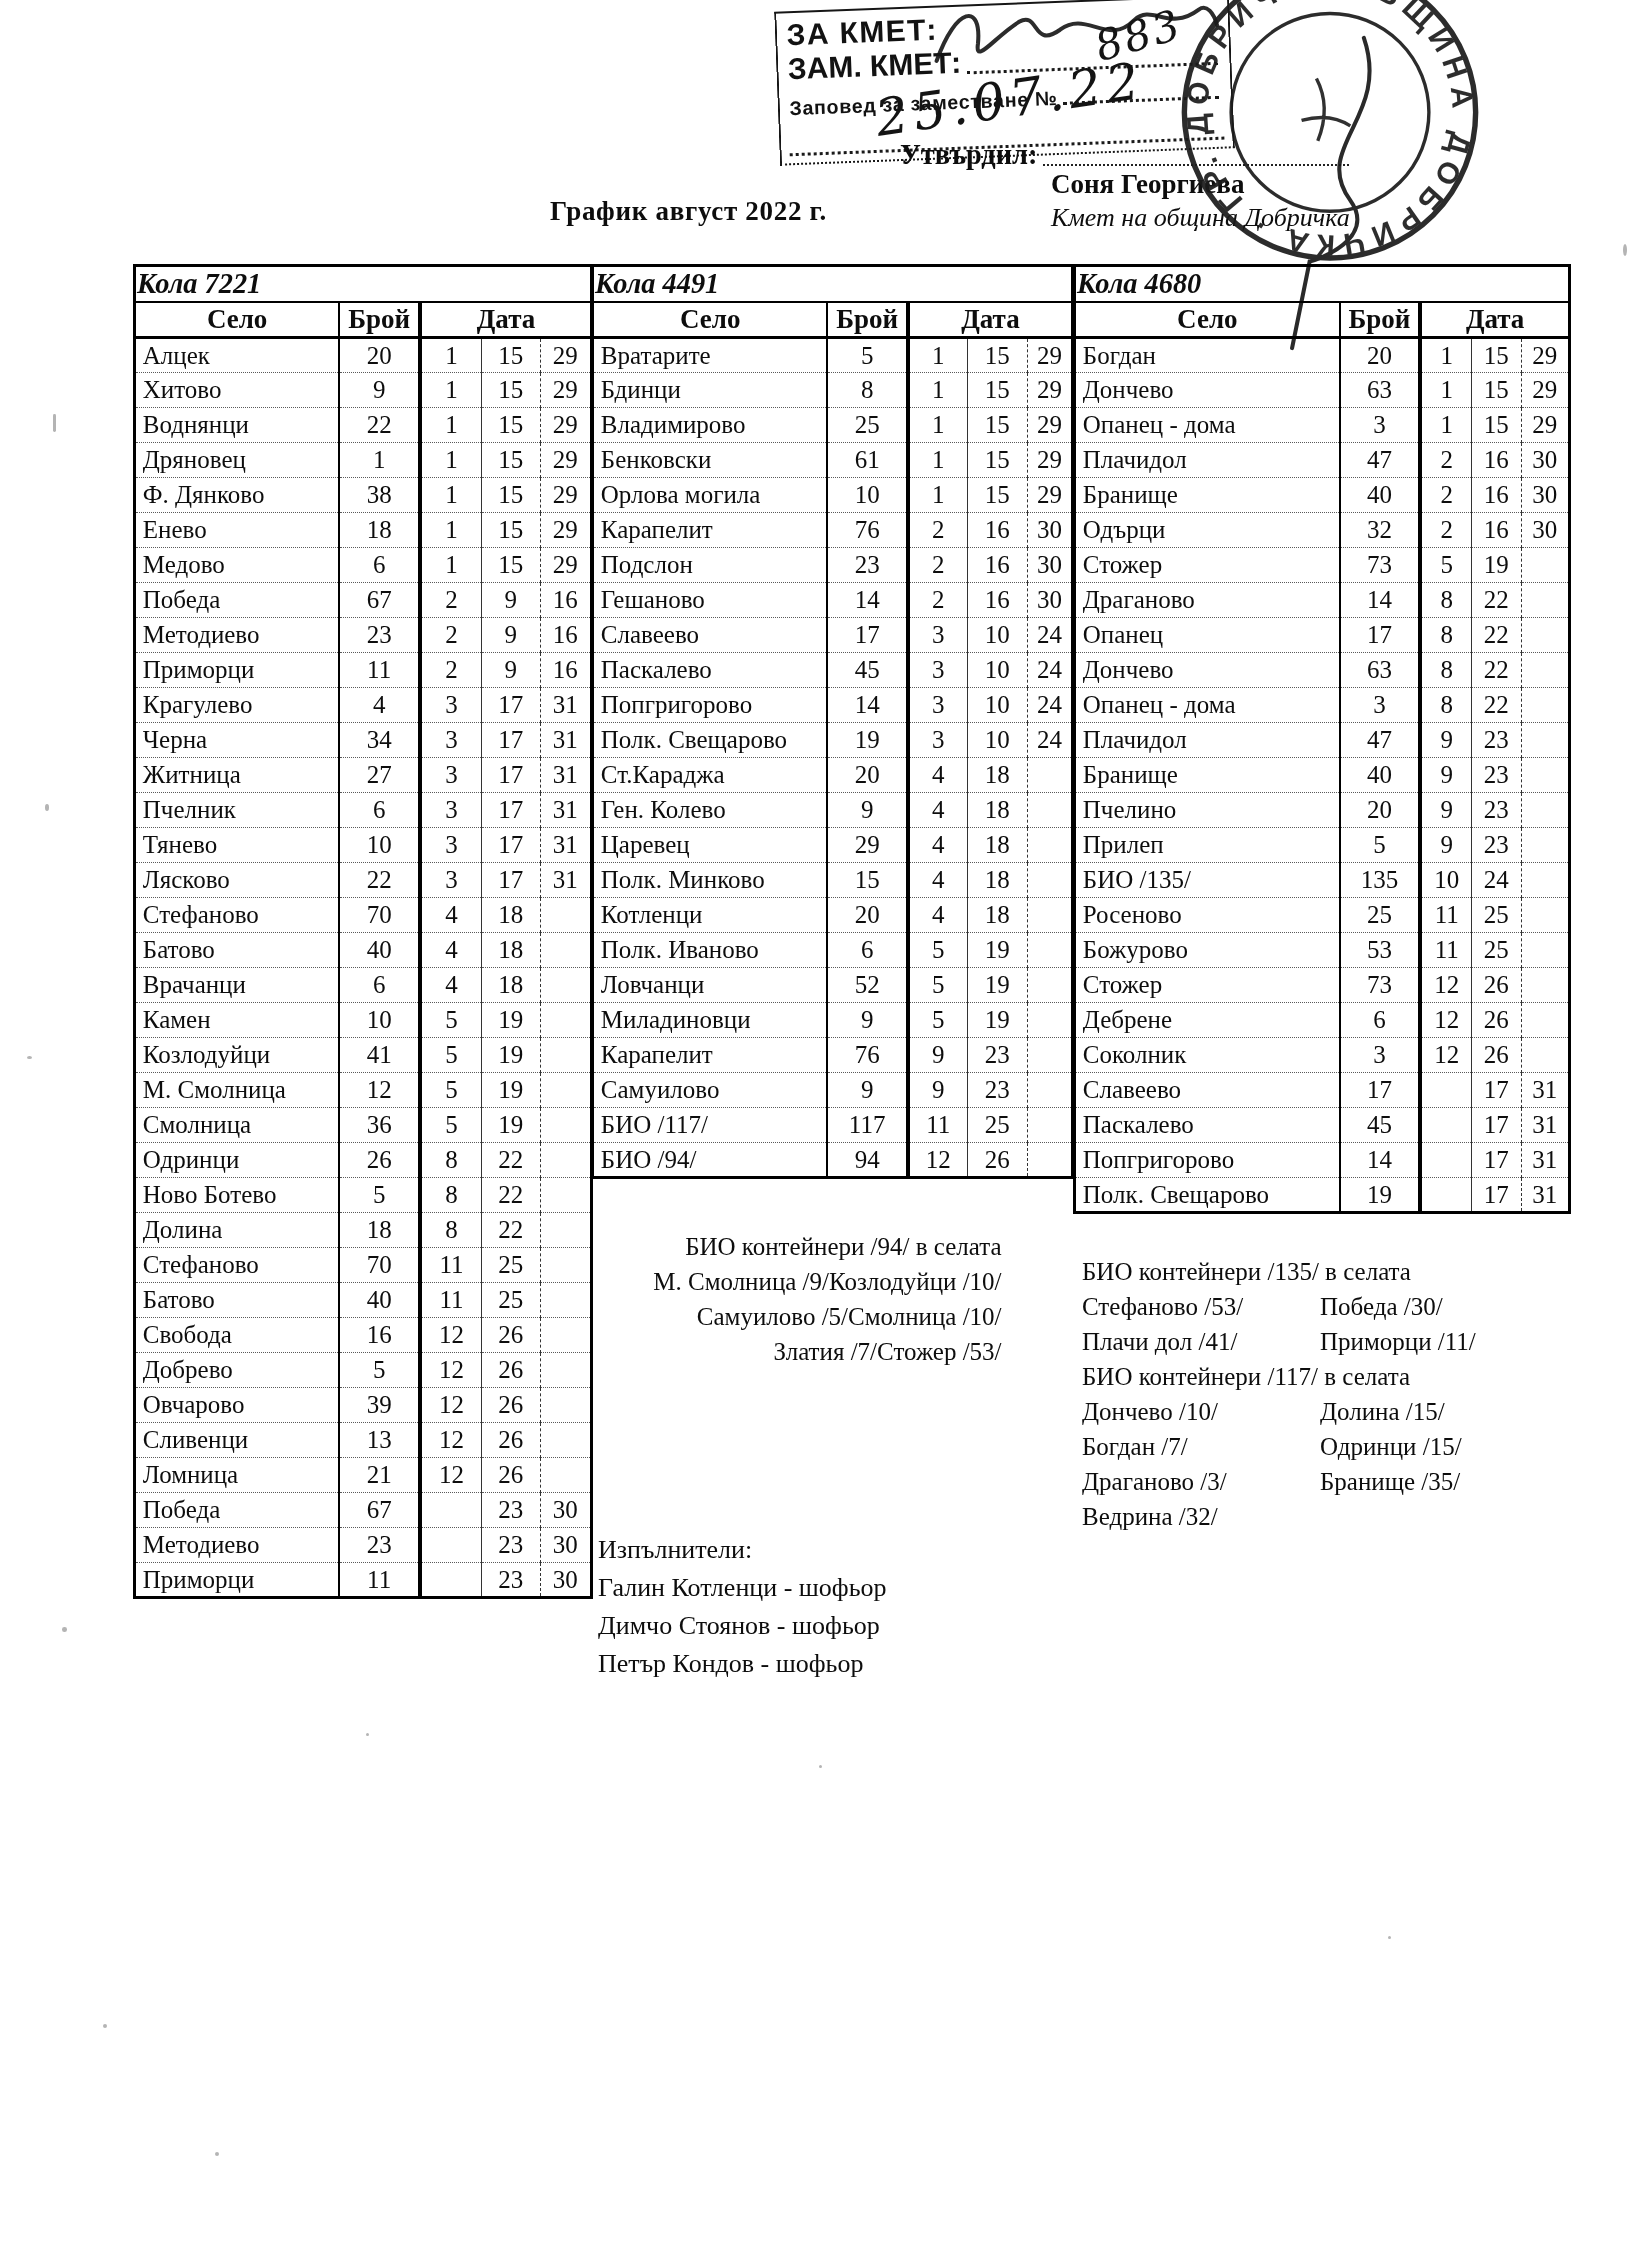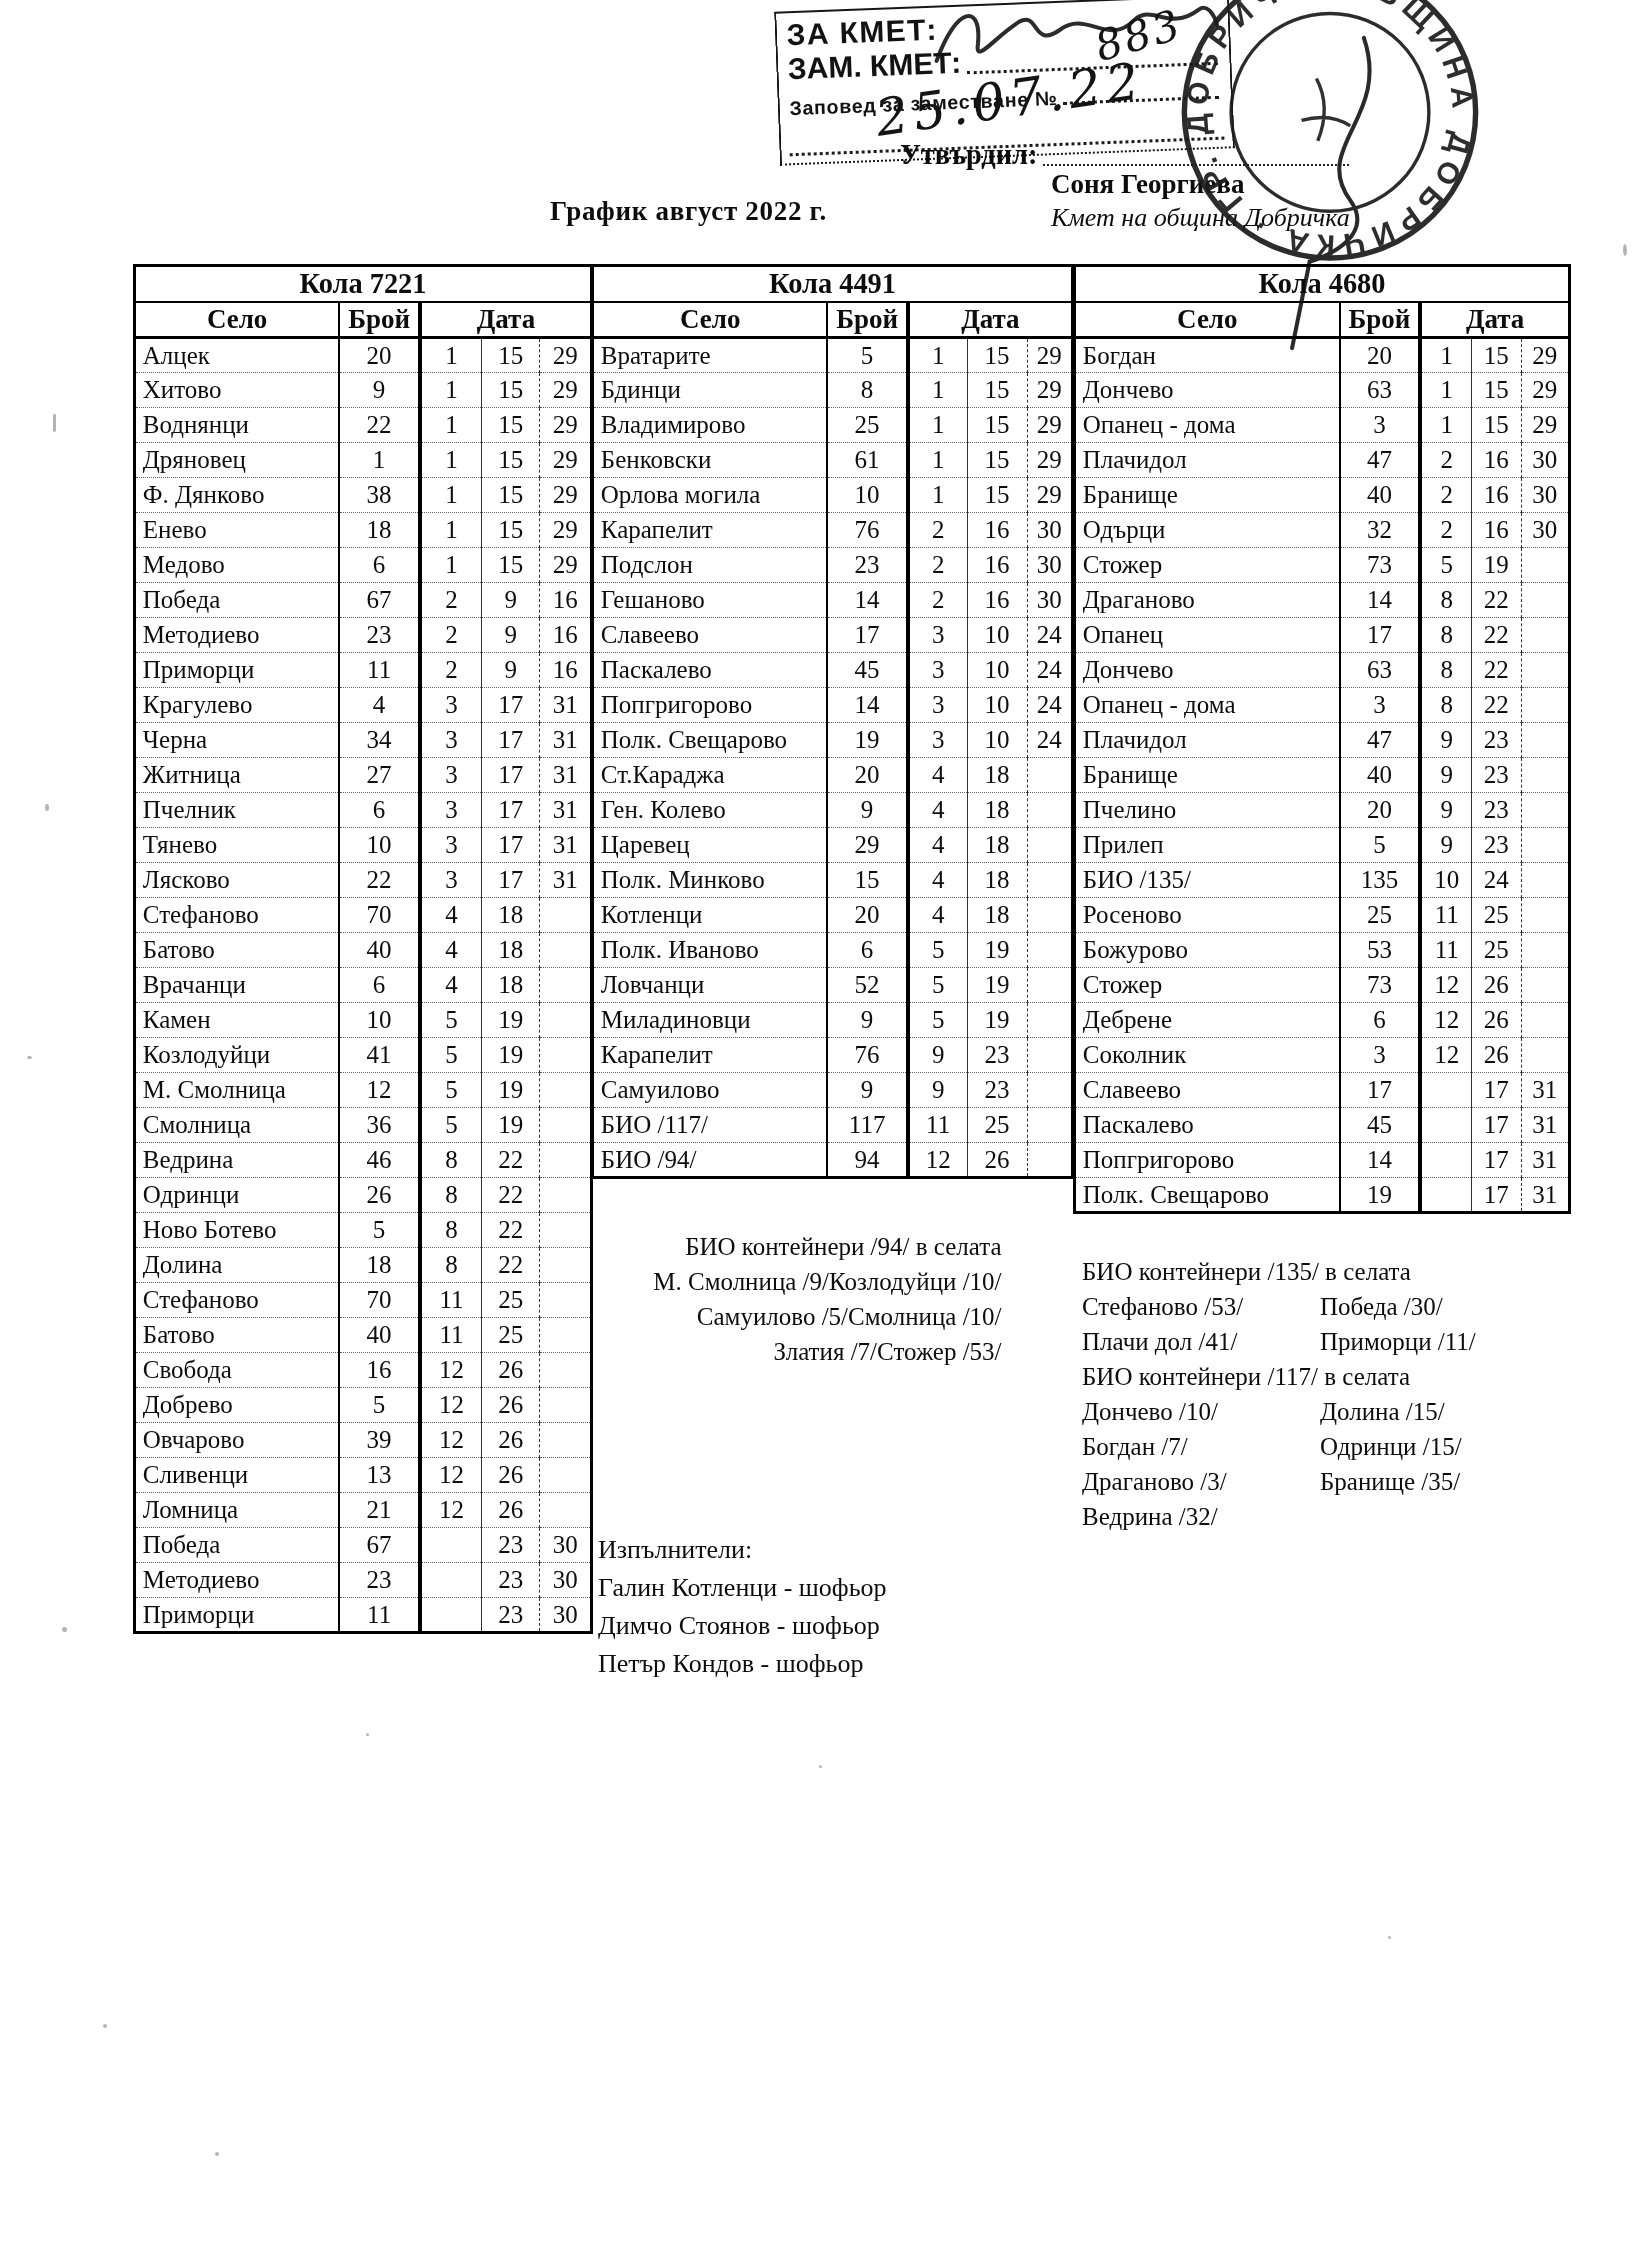--- a/index.html
+++ b/index.html
@@ -27,21 +27,21 @@
   .approved .leader{border-bottom:2.7px dotted #222;}
   .approver-name{position:absolute;left:1051px;top:169px;font-size:27px;font-weight:700;}
   .approver-title{position:absolute;left:1051px;top:203px;font-size:26px;font-style:italic;}
 
   .round-stamp{position:absolute;left:1147px;top:-57px;opacity:.92;}
 
   
   table.grid{position:absolute;border-collapse:collapse;table-layout:fixed;background:transparent;
              border:3.4px solid #000;font-size:25px;}
   table.grid th,table.grid td{box-sizing:border-box;overflow:hidden;white-space:nowrap;}
-  th.ttl{height:35px;font-size:28.4px;font-weight:700;border-bottom:2.7px solid #000;text-align:center;}
+  th.ttl{height:35px;font-size:28.4px;font-weight:700;border-bottom:2.7px solid #000;text-align:left;font-style:italic;}
   tr.sub th{height:35px;font-size:27px;font-weight:700;border-bottom:3.4px solid #000;text-align:center;}
   th.c-v{border-right:2.7px solid #000;}
   th.c-n{border-right:4.1px solid #000;}
   tbody tr{height:35px;}
   tbody td{border-top:1.4px dotted #5a5a5a;}
   tbody tr:first-child td{border-top:none;}
   td.v{border-right:2.7px solid #000;padding-left:6.8px;text-align:left;}
   td.n{border-right:4.1px solid #000;text-align:center;}
   td.d1{text-align:center;border-right:1.4px solid #333;}
   td.d2{text-align:center;border-right:1.4px dashed #333;}
@@ -286,27 +286,20 @@
           <td class="d3"></td>
         </tr>
         <tr>
           <td class="v">Смолница</td>
           <td class="n">36</td>
           <td class="d1">5</td>
           <td class="d2">19</td>
           <td class="d3"></td>
         </tr>
         <tr>
-          <td class="v">Ведрина</td>
-          <td class="n">46</td>
-          <td class="d1">8</td>
-          <td class="d2">22</td>
-          <td class="d3"></td>
-        </tr>
-        <tr>
           <td class="v">Одринци</td>
           <td class="n">26</td>
           <td class="d1">8</td>
           <td class="d2">22</td>
           <td class="d3"></td>
         </tr>
         <tr>
           <td class="v">Ново Ботево</td>
           <td class="n">5</td>
           <td class="d1">8</td>

